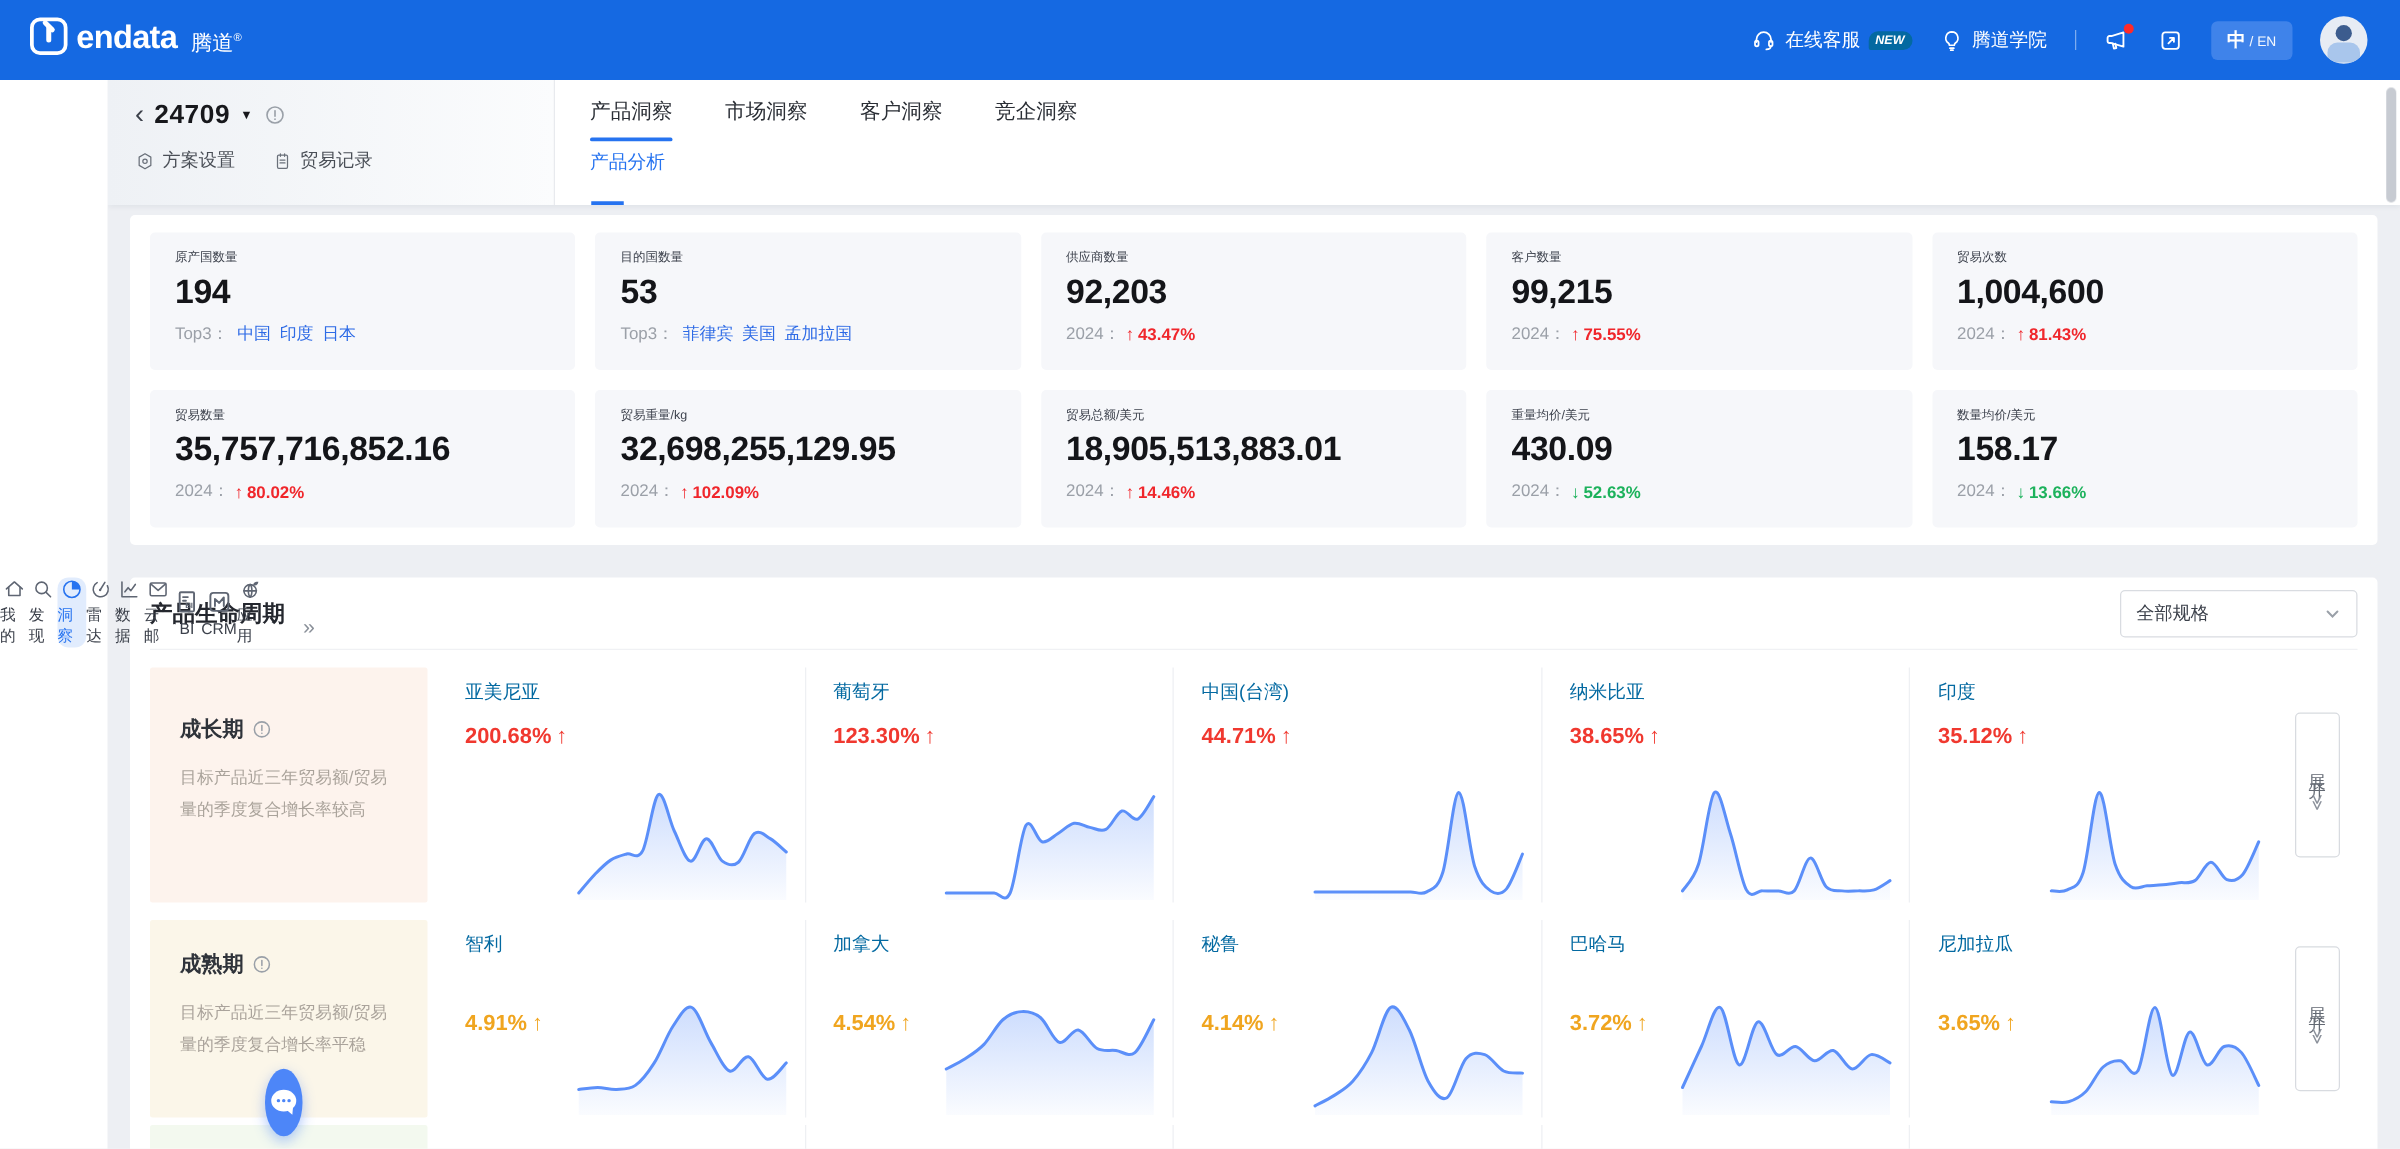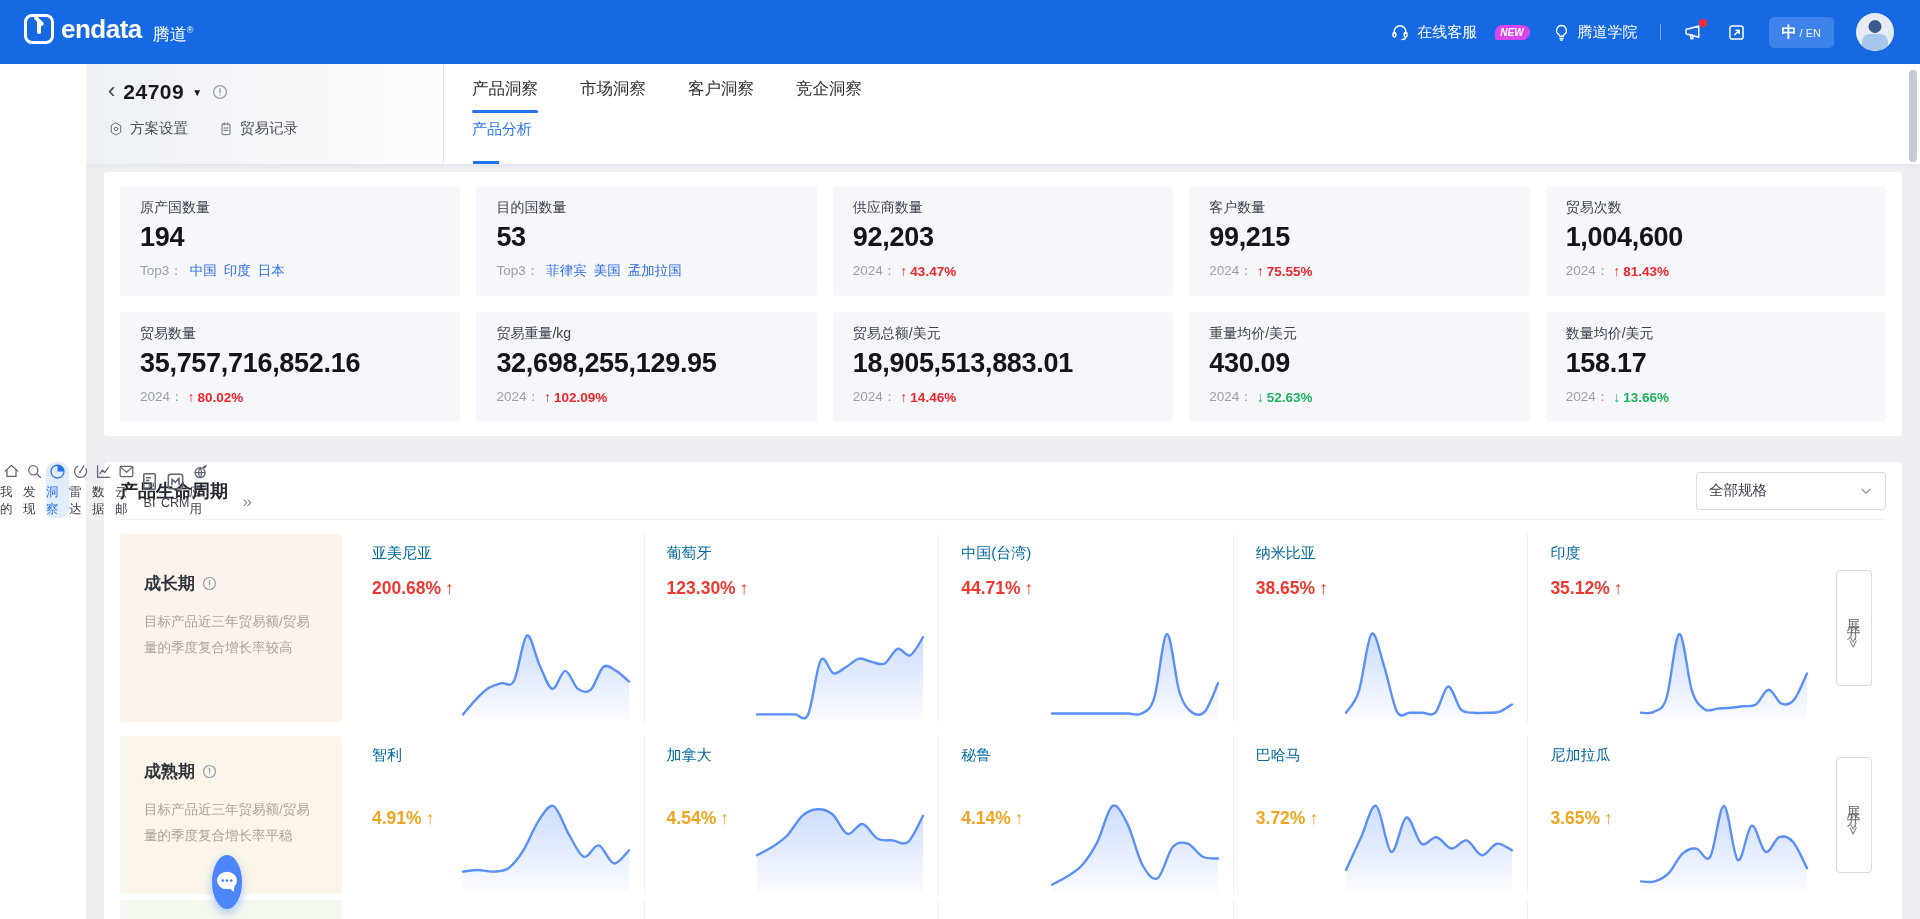--- a/index.html
+++ b/index.html
@@ -13,22 +13,22 @@
   .logo-box { width:30px; height:30px; border:3px solid #fff; border-radius:8px; position:relative; margin-top:2px;}
   .logo-box::before { content:""; position:absolute; left:50%; top:3px; transform:translateX(-50%);
     width:4px; height:14px; background:#fff; border-radius:2px;}
   .logo-box::after { content:""; position:absolute; left:50%; top:2px; transform:translateX(-50%) rotate(45deg);
     width:12px; height:4px; background:#fff; border-radius:2px;}
   .logo-en { font-size:26px; font-weight:bold; letter-spacing:-0.5px; line-height:34px;}
   .logo-zh { font-size:17px; margin-left:4px; line-height:36px; font-weight:500;}
   .logo-reg { font-size:9px; vertical-align:super; }
   .top-right { display:flex; align-items:center; gap:22px; font-size:15px; }
   .top-item { display:flex; align-items:center; gap:7px; cursor:pointer; position:relative;}
-  .badge-new { background:#d946ef; color:#fff; font-size:10px; font-weight:bold; font-style:italic;
-    padding:2px 6px 2px 5px; border-radius:9px 9px 9px 2px; margin-left:11px;}
+  .badge-new { background:#0369a1; color:#fff; font-size:10px; font-weight:bold; font-style:italic;
+    padding:2px 6px 2px 5px; border-radius:9px 9px 9px 2px; margin-left:0;}
   .top-divider { width:1px; height:16px; background:rgba(255,255,255,.45); }
   .icon-btn { position:relative; cursor:pointer; display:flex; align-items:center;}
   .red-dot { position:absolute; top:-3px; right:-3px; width:8px; height:8px; border-radius:50%; background:#ff2a2a;}
   .lang-btn { background:#3f83ea; border-radius:5px; padding:6px 13px; display:flex; align-items:baseline;
     gap:3px; cursor:pointer;}
   .lang-zh { font-size:15px; font-weight:bold;}
   .lang-en { font-size:11px; opacity:.95;}
   .avatar { width:38px; height:38px; border-radius:50%; background:#e7ecf4; position:relative; overflow:hidden; cursor:pointer;}
   .avatar .head { position:absolute; top:7px; left:50%; transform:translateX(-50%); width:13px; height:13px;
     border-radius:50%; background:#3c5c8e;}
@@ -78,21 +78,21 @@
   .subtab::after { content:""; position:absolute; left:1px; bottom:0; width:26px; height:3px; background:#2673f0;}
 
   
   .content { flex:1; overflow:hidden; padding:8px 18px 0;}
 
   
   .stats-panel { background:#fff; border-radius:4px; padding:14px 16px;}
   .stats-row { display:flex; gap:16px;}
   .stats-row + .stats-row { margin-top:16px;}
   .stat-card { flex:1; height:110px; background:#f6f7fa; border-radius:4px; padding:13px 20px 0;}
-  .stat-label { font-size:14px; color:#3d424d;}
+  .stat-label { font-size:10px; color:#3d424d;}
   .stat-value { font-size:27px; font-weight:bold; color:#141519; margin-top:5px; letter-spacing:-0.3px;}
   .stat-meta { margin-top:9px; font-size:13.5px; color:#9ba0a8; display:flex; align-items:center;}
   .stat-meta .links a { color:#2e6be6; text-decoration:none; margin-left:7px; cursor:pointer;}
   .delta { font-weight:bold; margin-left:4px; display:flex; align-items:center; gap:3px;}
   .delta.up { color:#f0262b;}
   .delta.down { color:#1db25c;}
   .delta .arr { font-size:14px;}
 
   
   .life-panel { background:#fff; border-radius:4px; margin-top:26px; padding:0 16px; height:640px;}

